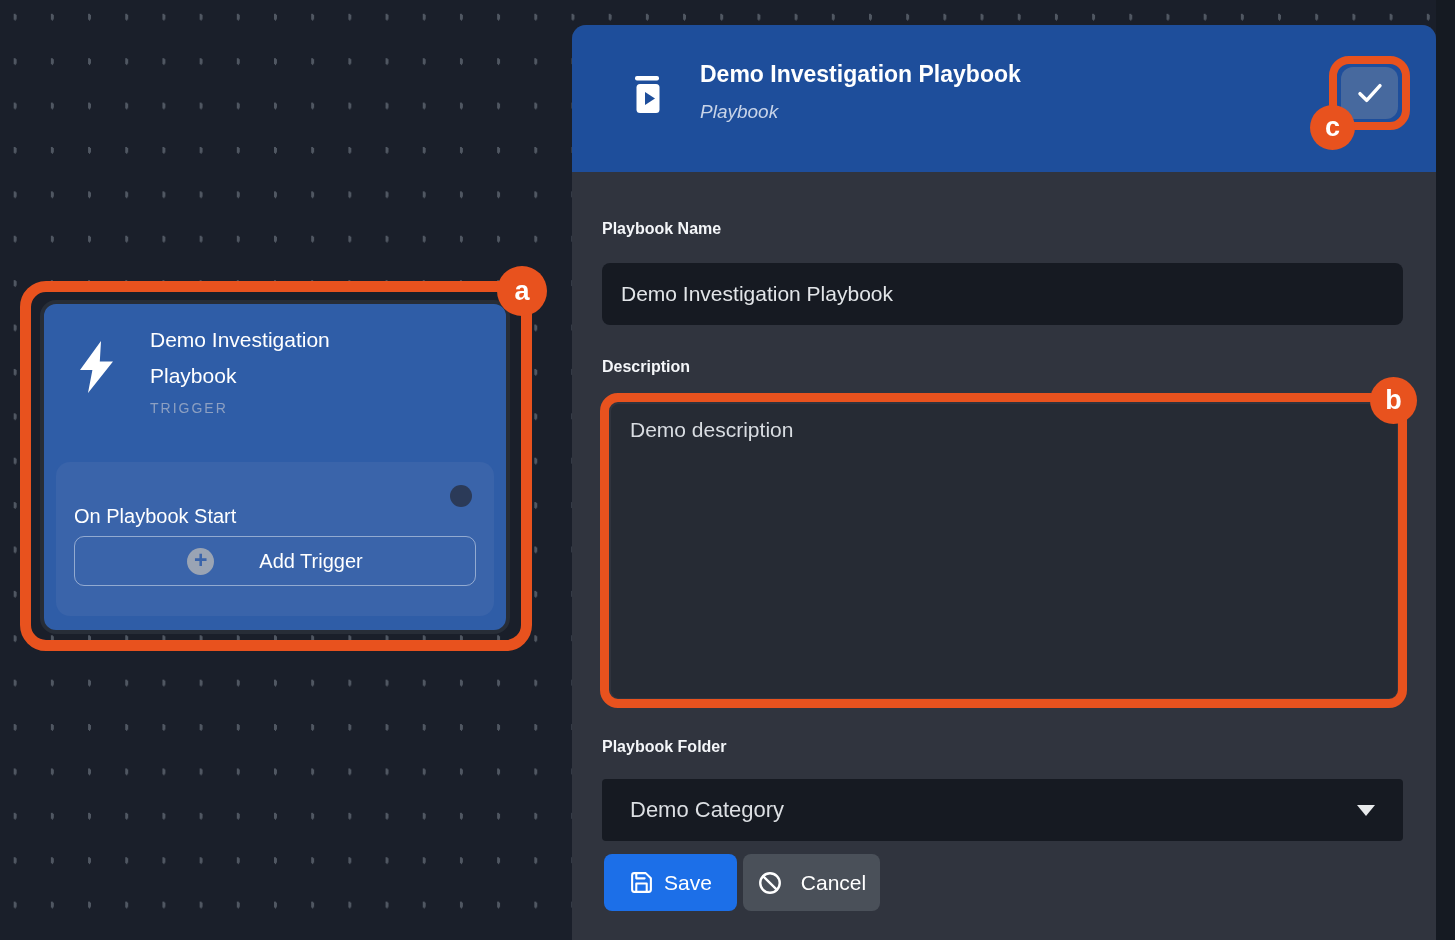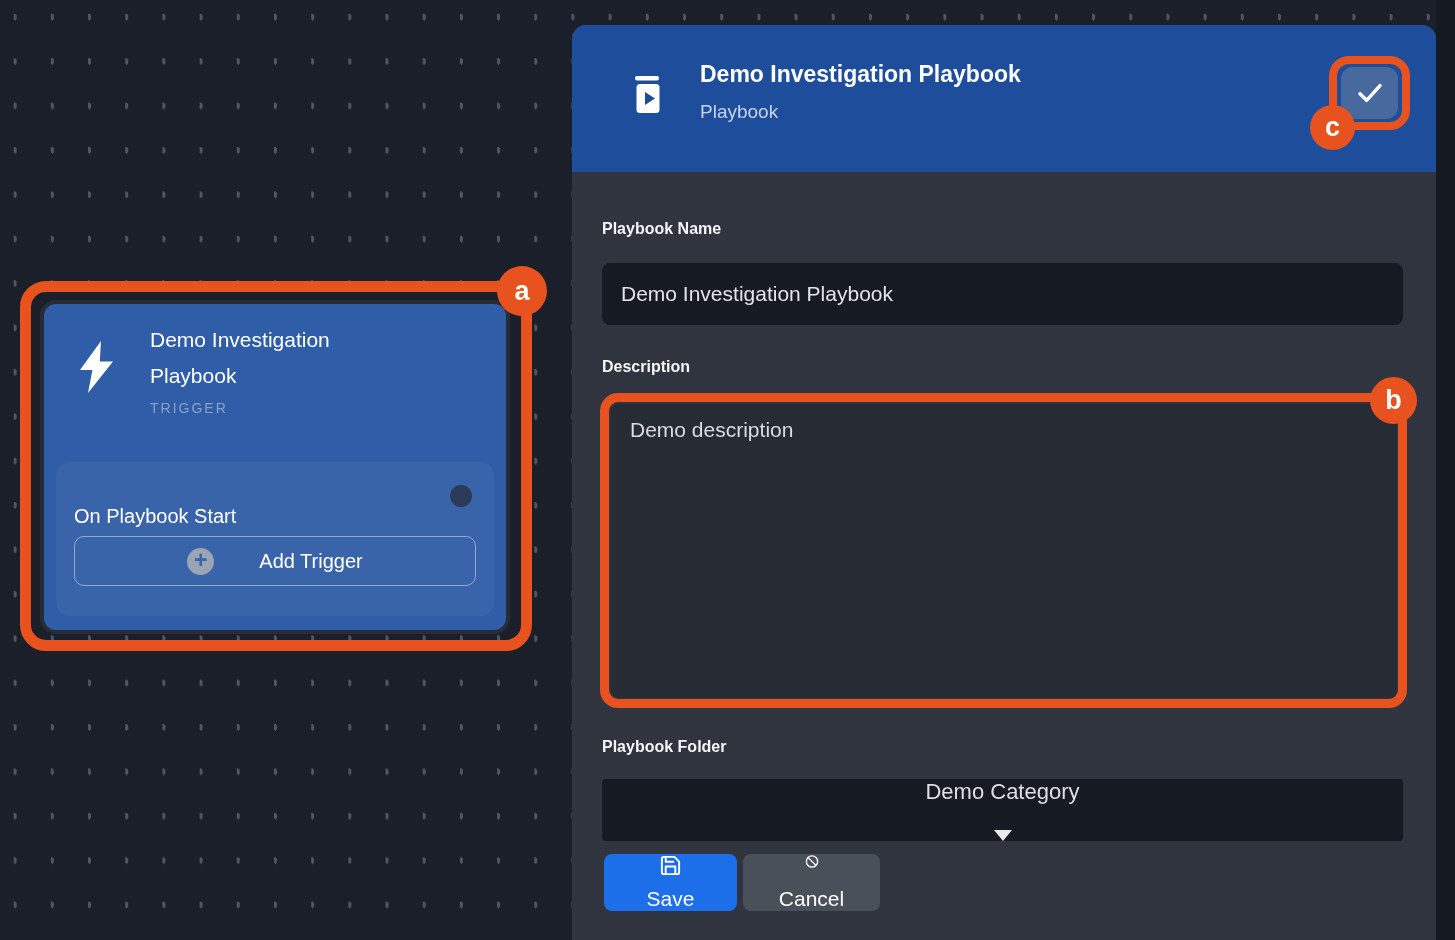--- a/index.html
+++ b/index.html
@@ -71,21 +71,21 @@
   
   .panel{
     position:absolute;left:572px;top:25px;width:864px;height:915px;
     background:var(--panel-bg);border-radius:14px 14px 0 0;overflow:hidden;
   }
   .panel-header{
     position:relative;height:147px;background:var(--header-blue);
   }
   .pb-icon{position:absolute;left:61px;top:49px;}
   .panel-title{position:absolute;left:128px;top:36px;color:#fff;font-size:23px;font-weight:bold;}
-  .panel-subtitle{position:absolute;left:128px;top:76px;color:#C8D4E8;font-size:19px;}
+  .panel-subtitle{position:absolute;left:128px;top:76px;color:#C8D4E8;font-size:19px;font-style:italic;}
   .check-btn{
     position:absolute;left:769px;top:42px;width:57px;height:52px;border-radius:12px;
     background:#47699E;display:flex;align-items:center;justify-content:center;cursor:pointer;border:none;
   }
 
   .form-label{position:absolute;left:30px;color:#F4F6F9;font-size:16px;font-weight:bold;}
   .lbl-name{top:195px;}
   .lbl-desc{top:333px;}
   .lbl-folder{top:713px;}
 
@@ -95,29 +95,28 @@
     font-size:21px;padding:0 19px;font-family:inherit;outline:none;
   }
   .desc-area{
     position:absolute;left:39px;top:379px;width:786px;height:294px;
     background:var(--textarea-bg);border:none;border-radius:8px;color:#D9DDE2;
     font-size:21px;padding:14px 19px;font-family:inherit;resize:none;outline:none;
   }
   .select-box{
     position:absolute;left:30px;top:754px;width:801px;height:62px;
     background:var(--input-bg);border-radius:4px;display:flex;align-items:center;
-    padding:0 28px;color:#DCDFE3;font-size:22px;cursor:pointer;justify-content:space-between;flex-direction:column;
+    padding:0 28px;color:#DCDFE3;font-size:22px;cursor:pointer;justify-content:space-between;
   }
   .caret-down{width:0;height:0;border-left:9px solid transparent;border-right:9px solid transparent;border-top:11px solid #E8EAEC;}
 
   .btn{
     position:absolute;top:829px;height:57px;border:none;border-radius:8px;cursor:pointer;
     display:flex;align-items:center;justify-content:center;gap:10px;color:#fff;font-size:21px;
     font-family:inherit;
-    flex-direction:column;
   }
   .btn-save{left:32px;width:133px;background:var(--save-blue);}
   .btn-cancel{left:171px;width:137px;background:var(--cancel-gray);gap:18px;}
   svg{display:block;}
 </style>
 </head>
 <body>
 
 <div class="stage">
 

